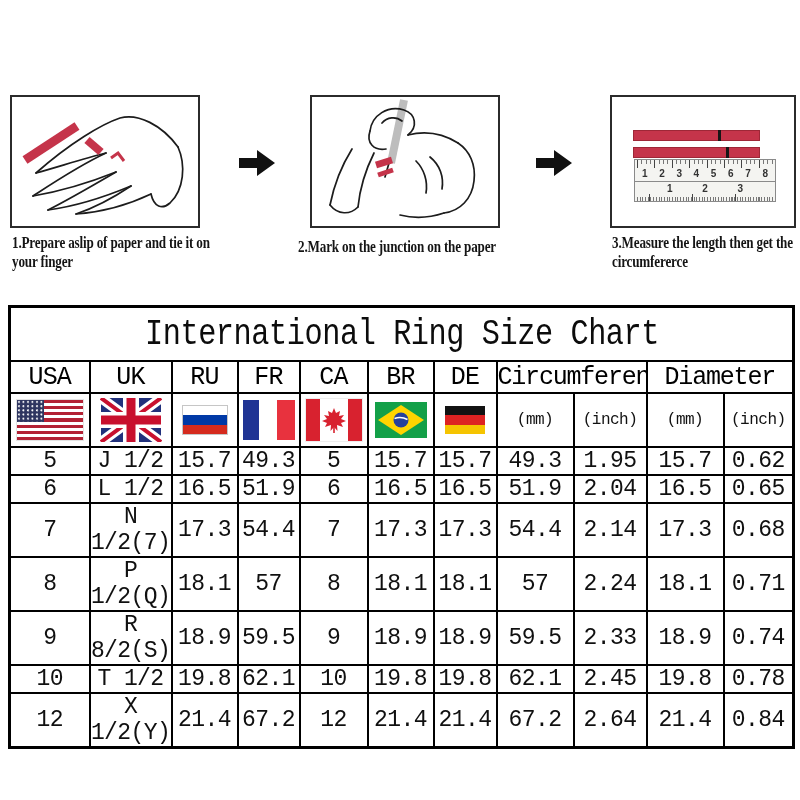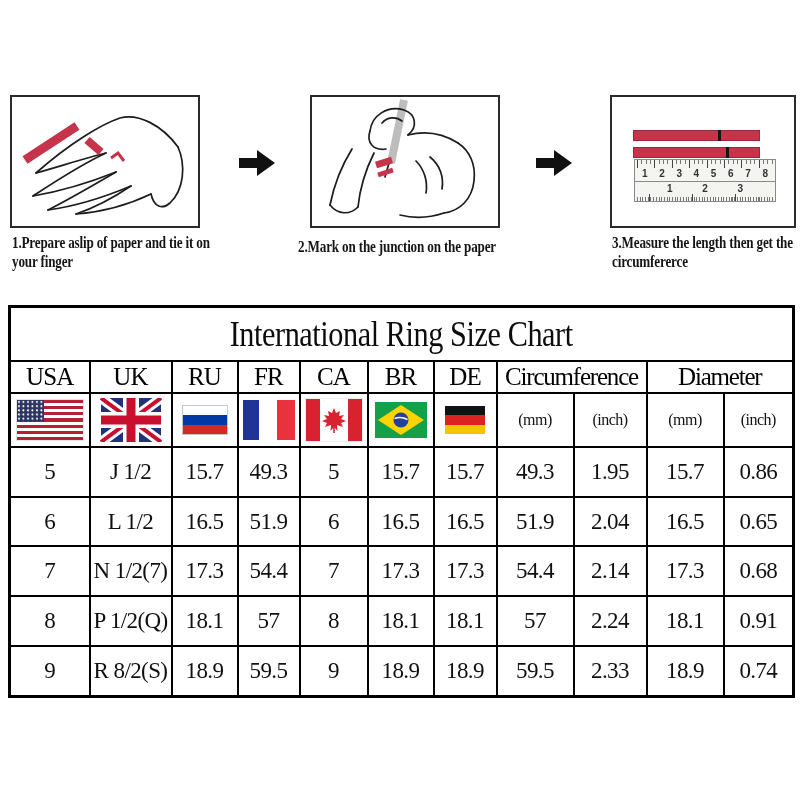--- a/index.html
+++ b/index.html
@@ -78,21 +78,21 @@
   .lineart { stroke:#1c1c1c; stroke-width:1.7; fill:none; stroke-linecap:round; }
   .redink  { stroke:#c5344a; fill:none; stroke-linecap:butt; }
   .penink  { stroke:#bdbdbd; fill:none; }
 
   
   #size-table {
     position: absolute; left: 8px; top: 305px;
     width: 784px; height: 393px;
     border-collapse: collapse; table-layout: fixed;
     border: 3px solid #000;
-    font-family: Liberation Serif, serif;
+    font-family: Liberation Mono, monospace;
   }
   #size-table td { border: 2px solid #000; text-align: center; vertical-align: middle; padding: 0; overflow: hidden; }
 
   .title-row td { height: 52px; }
   .title-text {
     display: inline-block; font-size: 36px; letter-spacing: -0.5px; color: #0c0c0c;
     transform: scaleX(0.84); transform-origin: center; white-space: nowrap;
   }
   .header-row td { height: 30px; font-size: 25px; letter-spacing: -0.8px; color:#000000; }
   .header-row td.wide { letter-spacing: -1.2px; }
@@ -298,21 +298,21 @@
           <td>5</td>
           <td>J 1/2</td>
           <td>15.7</td>
           <td>49.3</td>
           <td>5</td>
           <td>15.7</td>
           <td>15.7</td>
           <td>49.3</td>
           <td>1.95</td>
           <td>15.7</td>
-          <td>0.86</td>
+          <td>0.62</td>
         </tr>
         <tr>
           <td>6</td>
           <td>L 1/2</td>
           <td>16.5</td>
           <td>51.9</td>
           <td>6</td>
           <td>16.5</td>
           <td>16.5</td>
           <td>51.9</td>
@@ -337,31 +337,57 @@
           <td>8</td>
           <td>P 1/2(Q)</td>
           <td>18.1</td>
           <td>57</td>
           <td>8</td>
           <td>18.1</td>
           <td>18.1</td>
           <td>57</td>
           <td>2.24</td>
           <td>18.1</td>
-          <td>0.91</td>
+          <td>0.71</td>
         </tr>
         <tr>
           <td>9</td>
           <td>R 8/2(S)</td>
           <td>18.9</td>
           <td>59.5</td>
           <td>9</td>
           <td>18.9</td>
           <td>18.9</td>
           <td>59.5</td>
           <td>2.33</td>
           <td>18.9</td>
           <td>0.74</td>
         </tr>
+        <tr>
+          <td>10</td>
+          <td>T 1/2</td>
+          <td>19.8</td>
+          <td>62.1</td>
+          <td>10</td>
+          <td>19.8</td>
+          <td>19.8</td>
+          <td>62.1</td>
+          <td>2.45</td>
+          <td>19.8</td>
+          <td>0.78</td>
+        </tr>
+        <tr>
+          <td>12</td>
+          <td>X 1/2(Y)</td>
+          <td>21.4</td>
+          <td>67.2</td>
+          <td>12</td>
+          <td>21.4</td>
+          <td>21.4</td>
+          <td>67.2</td>
+          <td>2.64</td>
+          <td>21.4</td>
+          <td>0.84</td>
+        </tr>
       </tbody>
   </table>
 
 </div>
 
 </body></html>

